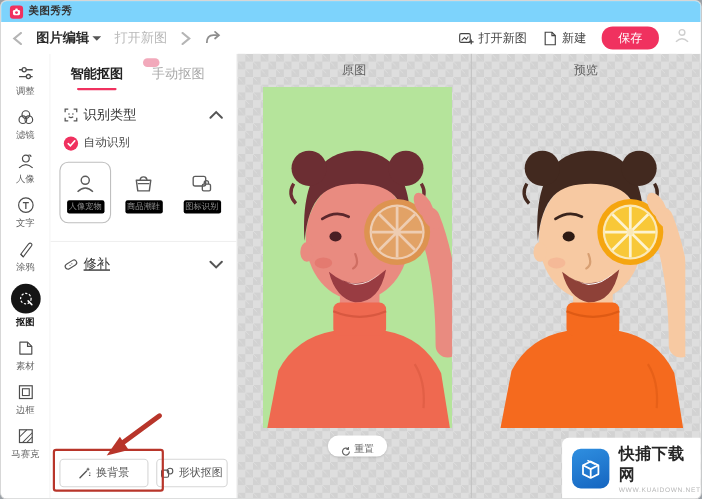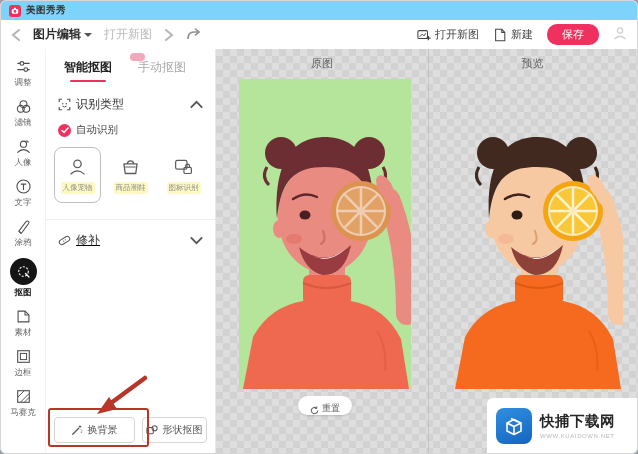--- a/index.html
+++ b/index.html
@@ -45,21 +45,21 @@
   .sec-head svg { width:13px; height:13px; color:#555; }
   .sec-title { font-size:12px; color:#333; }
   .chev { margin-left:auto; color:#9a9a9a; display:flex; }
   .auto-row { display:flex; align-items:center; gap:5px; padding:10px 12px 0 12px; cursor:pointer; }
   .check-circle { width:13px; height:13px; border-radius:50%; background:var(--brand); display:flex; align-items:center; justify-content:center; }
   .auto-label { font-size:10.5px; color:#444; }
   .cards { display:flex; gap:6px; padding:10px 8px 0 8px; }
   .card { width:49px; height:56px; display:flex; flex-direction:column; align-items:center; justify-content:center; gap:5px; border:1px solid transparent; border-radius:8px; cursor:pointer; }
   .card.selected { border-color:#bfbfbf; }
   .card svg { width:21px; height:21px; color:#5c5c5c; }
-  .card-label { font-size:7.5px; color:#8d8d8d; background:#fef9c3; border-radius:2px; padding:1px 2px; white-space:nowrap; }
+  .card-label { font-size:7.5px; color:#8d8d8d; background:#000000; border-radius:2px; padding:1px 2px; white-space:nowrap; }
   .divider { height:1px; background:#efefef; margin:16px 0 0 0; }
   .repair-row { display:flex; align-items:center; gap:5px; padding:12px 12px 0 12px; cursor:pointer;text-decoration:underline; }
   .repair-row svg { width:13px; height:13px; color:#555; }
   .panel-footer { position:absolute; left:0; right:0; bottom:10px; display:flex; padding:0 8px; gap:7px; }
   .pf-btn { display:flex; align-items:center; justify-content:center; gap:4px; height:26px; border:1px solid #d6d6d6; border-radius:4px; background:#fff; font-size:10px; color:#555; cursor:pointer; }
   .pf-btn svg { width:12px; height:12px; }
   .pf-btn.b1 { flex:1.25; }
   .pf-btn.b2 { flex:1; }
 
   
@@ -72,21 +72,21 @@
   .pane-label.l { left:0; width:212px; text-align:center; }
   .pane-label.r { left:212px; right:0; text-align:center; }
   .v-divider { position:absolute; left:212px; top:0; bottom:0; width:1px; background:#c3c3c3; }
   .photo { position:absolute; top:30px; width:172px; height:310px; }
   .photo.left { left:23px; }
   .photo.right { left:235px; }
   .reset-pill { position:absolute; left:82px; top:347px; width:54px; height:19px; background:#fff; border-radius:10px; display:flex; align-items:flex-end; justify-content:center; gap:3px; font-size:9px; color:#666; box-shadow:0 1px 2px rgba(0,0,0,.15); cursor:pointer; }
   .reset-pill svg { width:9px; height:9px; }
 
   
-  .watermark { position:absolute; right:0; bottom:0; width:150px; height:55px; background:#fff; border-top-left-radius:6px; display:flex; align-items:center; gap:8px; padding-left:9px; }
+  .watermark { position:absolute; right:0; bottom:0; width:126px; height:55px; background:#fff; border-top-left-radius:6px; display:flex; align-items:center; gap:8px; padding-left:9px; }
   .wm-logo { width:36px; height:36px; border-radius:8px; background:linear-gradient(160deg,#2f8fe0,#1565c0); display:flex; align-items:center; justify-content:center; }
   .wm-logo svg { width:24px; height:24px; }
   .wm-name { font-size:14.5px; font-weight:bold; color:#262626; letter-spacing:.5px; }
   .wm-url { font-size:6px; color:#b7b7b7; letter-spacing:.6px; margin-top:2px; }
 
   
   .anno-rect { position:absolute; left:47px; top:407px; width:101px; height:39px; border:2px solid #b8352a; border-radius:3px; pointer-events:none; }
   .anno-arrow { position:absolute; left:86px; top:371px; width:70px; height:46px; pointer-events:none; }
 </style>
 </head>

